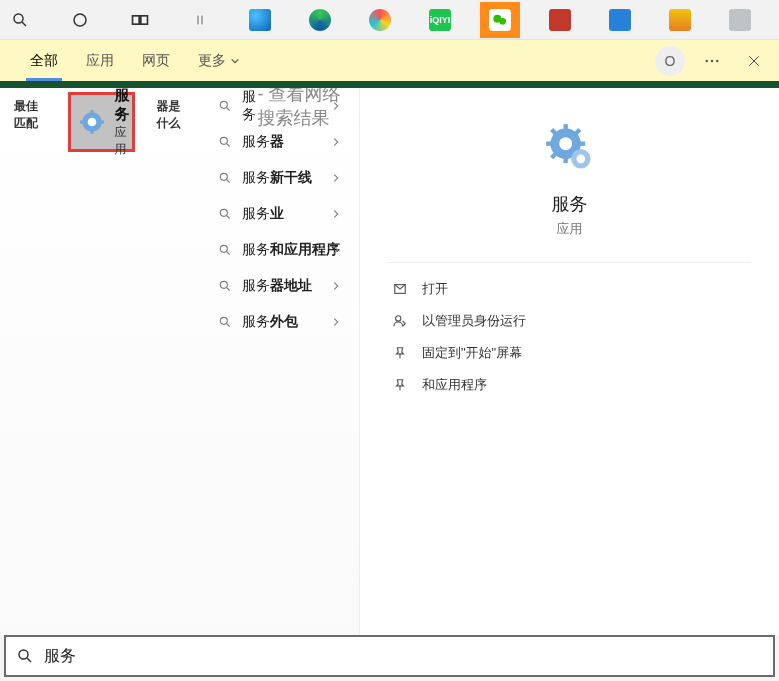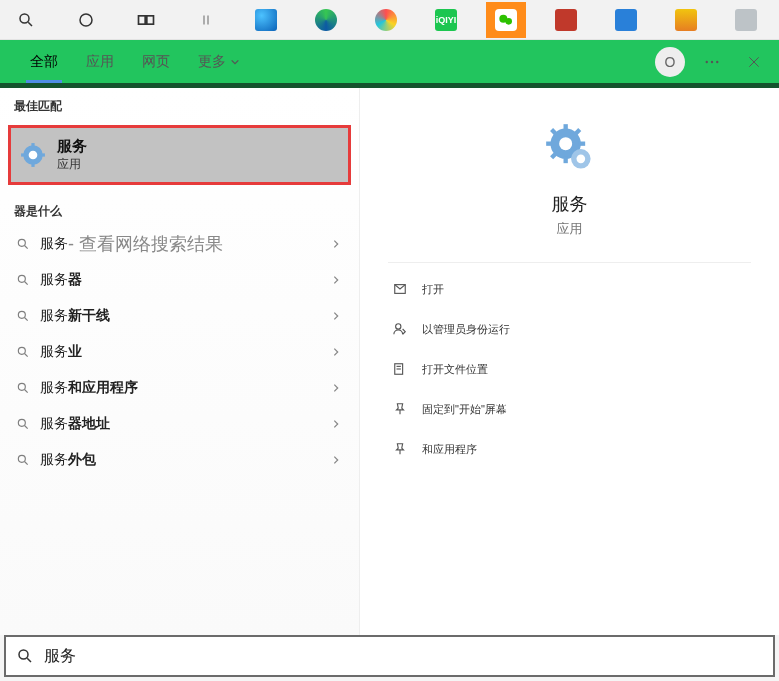--- a/index.html
+++ b/index.html
@@ -1,57 +1,57 @@
 <!DOCTYPE html>
 <html><head>
 <meta charset="utf-8">
 <style>
 * { margin: 0; padding: 0; box-sizing: border-box; font-family: "Segoe UI", "Microsoft YaHei", sans-serif; }
 body { width: 779px; height: 681px; background: #f5f5f5; overflow: hidden; position: relative; }
 
 
-.taskbar { height: 40px; background: #f2f2f2; display: flex; align-items: center; padding-left: 6px; gap: 20px; border-bottom: 1px solid #e3e3e3; }
+.taskbar { height: 40px; background: #f2f2f2; display: flex; align-items: center; gap: 20px; border-bottom: 1px solid #e3e3e3; }
 .tb-item { width: 40px; height: 36px; display: flex; align-items: center; justify-content: center; font-size: 18px; }
 .tb-item.active { background: #ff8c1a; }
 .tb-icon { width: 22px; height: 22px; border-radius: 3px; }
 
 
-.tabsbar { height: 48px; background: #22c55e; display: flex; align-items: center; padding: 0 16px; position: relative; border-bottom: 5px solid #14532d; }
+.tabsbar { height: 48px; background: #fef9c3; display: flex; align-items: center; padding: 0 16px; position: relative; border-bottom: 7px solid #14532d; }
 .tab { padding: 0 14px; height: 100%; display: flex; align-items: center; font-size: 14px; color: #555; position: relative; }
 .tab.active { color: #000; }
 .tab.active::after { content:""; position: absolute; left: 10px; right: 10px; bottom: 0; height: 3px; background: #4f8de4; }
 .tab .chev { margin-left: 4px; }
 .tabs-right { position: absolute; right: 10px; display: flex; align-items: center; gap: 12px; }
 .avatar { width: 30px; height: 30px; border-radius: 50%; background: #eee; display: flex; align-items: center; justify-content: center; font-size: 14px; color: #666; }
 .dots, .close-x { width: 30px; height: 30px; display: flex; align-items: center; justify-content: center; color: #555; }
 
 
 .content { display: flex; height: calc(100% - 40px - 48px - 46px); background: #fff; }
-.left { width: 360px; border-right: 1px solid #eee; display: flex; flex-direction: column; background: linear-gradient(#fff,#fafafa); overflow: hidden;}
+.left { width: 360px; border-right: 1px solid #eee; display: flex; flex-direction: row; background: linear-gradient(#fff,#fafafa); overflow: hidden;}
 .right { flex: 1; background: #fff; padding: 20px 10px; }
 
 
 .section-label { font-size: 12px; color: #333; font-weight: 600; padding: 10px 14px 6px; }
 .best-match { margin: 4px 8px 8px; border: 3px solid #e63b3b; background: #c2c2c2; height: 60px; display: flex; align-items: center; padding-left: 8px; gap: 10px; }
 .best-match .gear { width: 28px; height: 28px; display: flex; align-items: center; justify-content: center; }
 .best-match .title { font-size: 15px; font-weight: 600; color: #111; }
 .best-match .sub { font-size: 12px; color: #333; }
 
 .web-item { display: flex; align-items: center; height: 36px; padding: 0 16px; font-size: 14px; color: #222; position: relative; }
 .web-item .mag { width: 14px; height: 14px; margin-right: 10px; opacity: .75; flex-shrink:0;}
 .web-item .bold { font-weight: 600; }
 .web-item .suffix { font-size: 18px; color: #888; }
 .web-item .chev-r { position: absolute; right: 18px; color: #888; }
 
 
 .preview-icon { width: 60px; height: 60px; margin: 10px auto 14px; display: flex; align-items: center; justify-content: center; }
 .preview-title { text-align: center; font-size: 18px; color: #222; }
 .preview-sub { text-align: center; font-size: 13px; color: #777; margin-top: 4px; margin-bottom: 24px; }
 .hr { height: 1px; background: #eee; margin: 6px 18px 10px; }
-.action { display: flex; align-items: center; height: 32px; padding: 0 22px; font-size: 11px; color: #333; gap: 14px; margin-top: 8px; }
+.action { display: flex; align-items: center; height: 32px; padding: 0 22px; font-size: 13px; color: #333; gap: 14px; }
 .action .aicon { width: 16px; height: 16px; flex-shrink: 0; display: flex; align-items: center; justify-content: center; }
 
 
 .searchbar { position: absolute; left: 4px; right: 4px; bottom: 4px; height: 42px; border: 2px solid #6b6b6b; background: #fff; display: flex; align-items: center; padding: 0 10px; gap: 10px; }
 .searchbar input { border: none; outline: none; font-size: 16px; flex: 1; color: #222; }
 
 svg { display: block; }
 </style>
 </head>
 <body>
@@ -321,43 +321,33 @@
               <circle cx="6" cy="5" r="3"></circle>
               <path d="M1 14c0-3 2.5-5 5-5s5 2 5 5"></path>
               <path d="M11 8l3 3-3 3"></path>
             </svg>
           </span>
           <span>以管理员身份运行</span>
         </div>
         <div class="action">
           <span class="aicon">
             <svg viewBox="0 0 16 16" width="14" height="14" fill="none" stroke="#555" stroke-width="1.3">
-              <rect x="2" y="2" width="9" height="12"></rect>
-              <line x1="4" y1="5" x2="9" y2="5"></line>
-              <line x1="4" y1="8" x2="9" y2="8"></line>
+              <path d="M5 2h6l-1 5 2 2H4l2-2z"></path>
+              <line x1="8" y1="9" x2="8" y2="14"></line>
             </svg>
           </span>
-          <span>打开文件位置</span>
+          <span>固定到"开始"屏幕</span>
         </div>
         <div class="action">
           <span class="aicon">
             <svg viewBox="0 0 16 16" width="14" height="14" fill="none" stroke="#555" stroke-width="1.3">
               <path d="M5 2h6l-1 5 2 2H4l2-2z"></path>
               <line x1="8" y1="9" x2="8" y2="14"></line>
             </svg>
           </span>
-          <span>固定到"开始"屏幕</span>
-        </div>
-        <div class="action">
-          <span class="aicon">
-            <svg viewBox="0 0 16 16" width="14" height="14" fill="none" stroke="#555" stroke-width="1.3">
-              <path d="M5 2h6l-1 5 2 2H4l2-2z"></path>
-              <line x1="8" y1="9" x2="8" y2="14"></line>
-            </svg>
-          </span>
           <span>和应用程序</span>
         </div>
       </div>
   </div>
 </div>
 
 <div class="searchbar">
   <span>
     <svg viewBox="0 0 24 24" width="18" height="18" fill="none" stroke="#333" stroke-width="2">
         <circle cx="10" cy="10" r="6"></circle>

